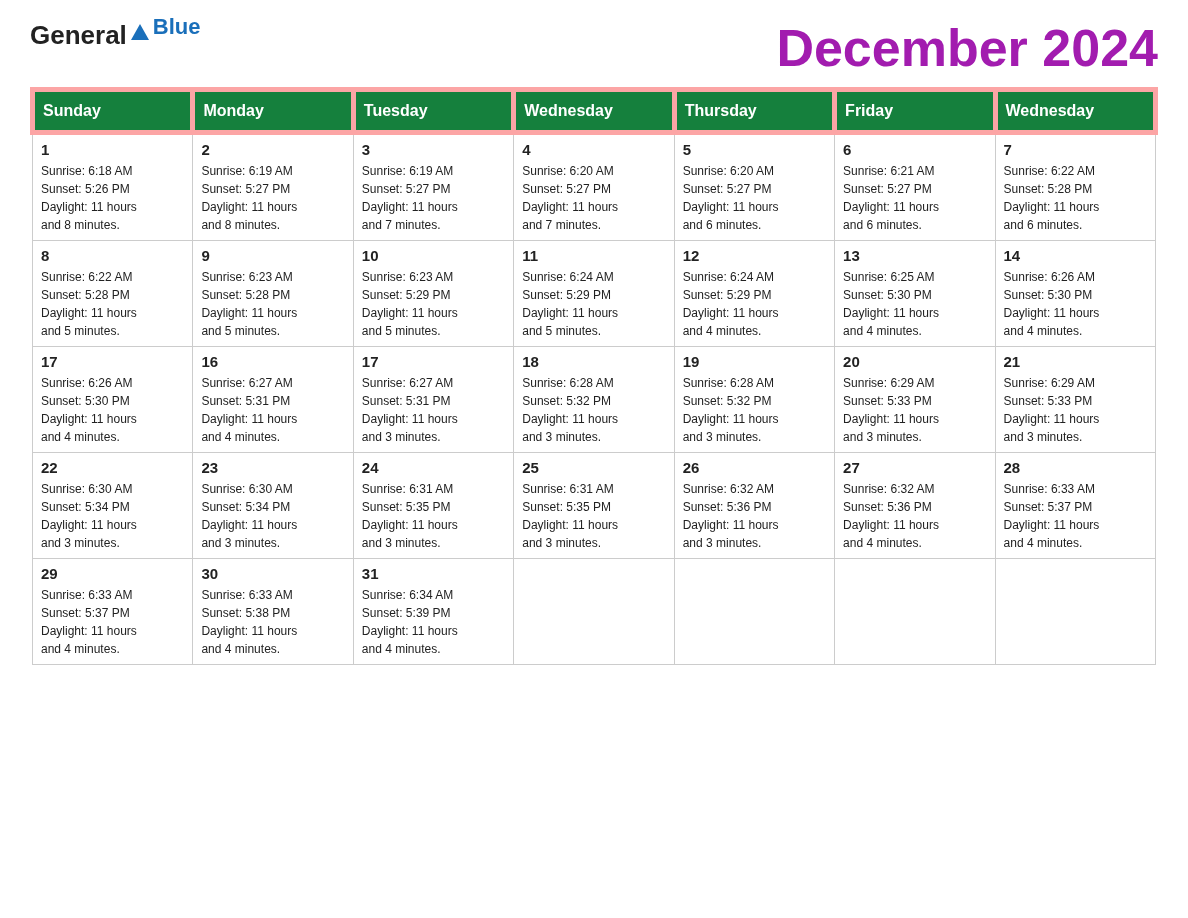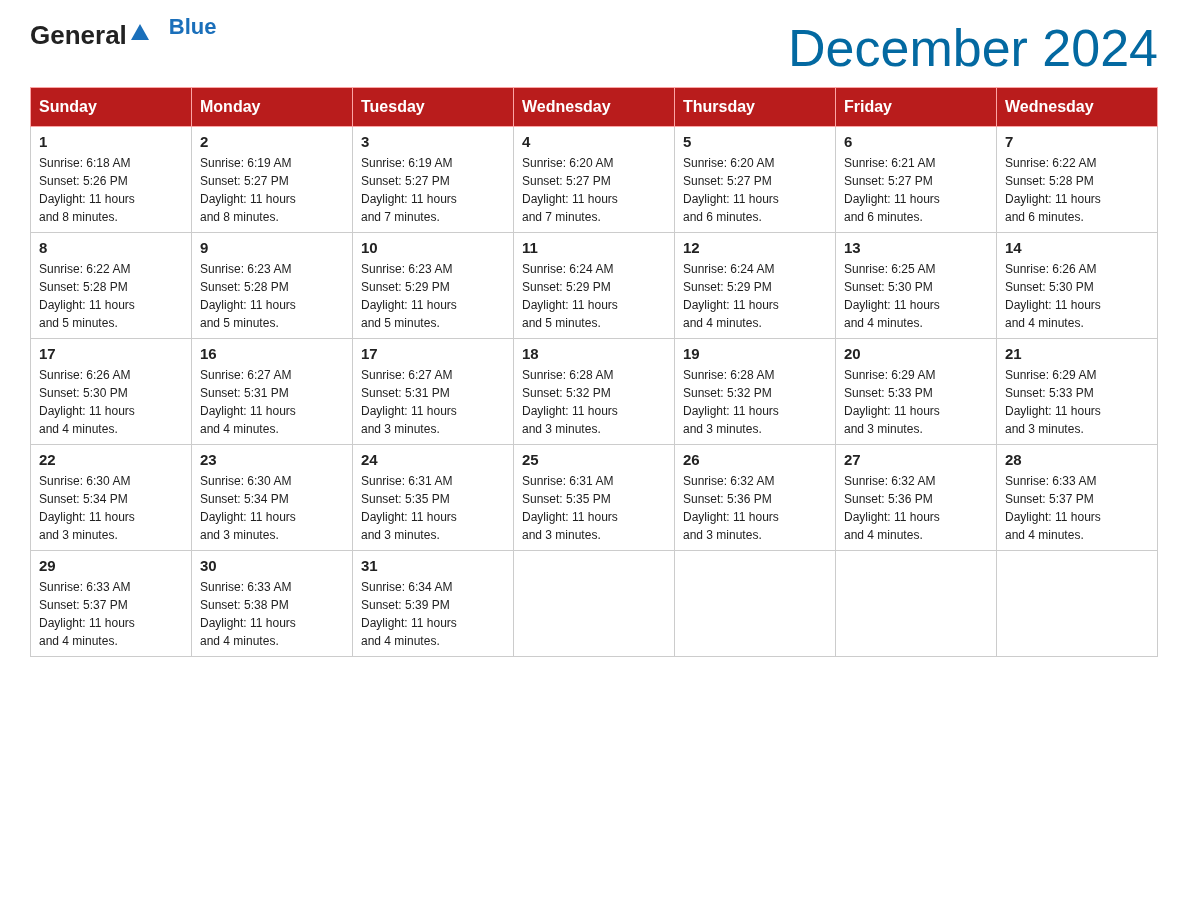--- a/index.html
+++ b/index.html
@@ -26,50 +26,50 @@
       align-items: center;
       font-size: 26px;
       font-weight: bold;
       color: #222;
     }
     .logo-general { color: #222; }
     .logo-sub {
       font-size: 22px;
       font-weight: bold;
       color: #1a6fba;
-      margin-left: 18px;
+      margin-left: 2px;
       margin-top: -6px;
     }
     .title-block {
       text-align: right;
     }
     .month-title {
       font-size: 52px;
-      font-weight: normal;
-      color: #0369a1;
+      font-weight: bold;
+      color: #a21caf;
       line-height: 1.1;
     }
     .location-title {
       font-size: 22px;
       color: #444;
       margin-top: 4px;
     }
     table {
       width: 100%;
       border-collapse: collapse;
       margin-top: 8px;
     }
     th {
-      background-color: #b91c1c;
+      background-color: #15803d;
       color: #fff;
       font-size: 16px;
       font-weight: bold;
       padding: 10px 8px;
       text-align: left;
-      border: 1px solid #fca5a5;
+      border: 5px solid #fca5a5;
     }
     td {
       border: 1px solid #ccc;
       vertical-align: top;
       padding: 6px 8px;
       font-size: 13px;
       color: #222;
       width: calc(100% / 7);
       min-height: 100px;
     }

